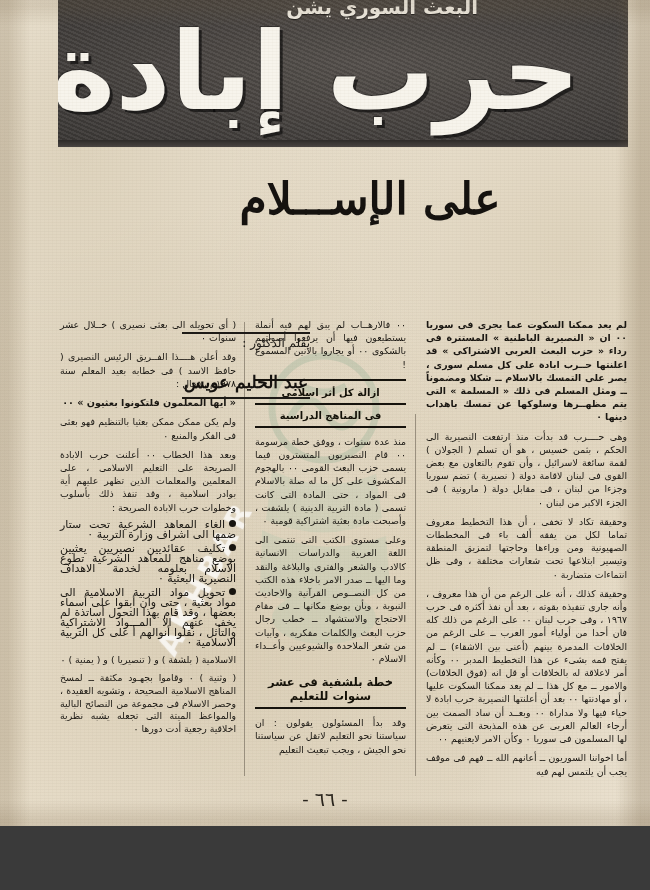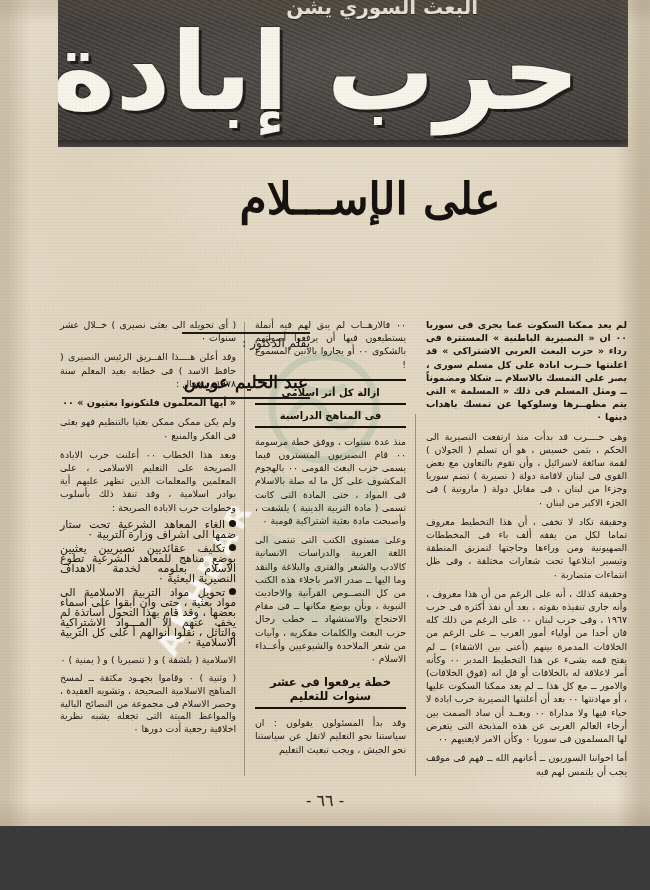--- a/index.html
+++ b/index.html
@@ -264,21 +264,21 @@
     text-shadow: 0 0 2px rgba(255,255,255,.5);
     direction: ltr;
   }
 
   
   .pagenum {
     position: absolute;
     left: 0; right: 0;
     bottom: 16px;
     text-align: center;
-    font-size: 16px;
+    font-size: 19px;
     color: #2a251d;
     font-family: "DejaVu Serif", serif;
     letter-spacing: 2px;
     z-index: 5;
   }
 </style>
 </head>
 <body>
 
 <div class="page">
@@ -335,21 +335,21 @@
         <div class="hl">ازالة كل أثر اسلامى</div>
         <div class="hrule"></div>
         <div class="hl">فى المناهج الدراسية</div>
         <div class="hrule"></div>
       </div>
 
       <p class="txt">منذ عدة سنوات ، ووفق خطة مرسومة ٠٠ قام النصيريون المتسترون فيما يسمى حزب البعث القومى ٠٠ بالهجوم المكشوف على كل ما له صلة بالاسلام فى المواد ، حتى المادة التى كانت تسمى ( مادة التربية الدينية ) يلشفت ، وأصبحت مادة بعثية اشتراكية قومية ٠</p>
       <p class="txt">وعلى مستوى الكتب التى تنتمى الى اللغة العربية والدراسات الانسانية كالادب والشعر والفترى والبلاغة والنقد وما اليها ــ صدر الامر باخلاء هذه الكتب من كل النصــوص القرآنية والاحاديث النبوية ، وبأن يوضع مكانها ــ فى مقام الاحتجاج والاستشهاد ــ خطب رجال حزب البعث والكلمات مفكريه ، وآبيات من شعر الملاحدة والشيوعيين وأعــداء الاسلام ٠</p>
 
       <div class="sechead2">
-        <div class="hl">خطة يرفعوا فى عشر سنوات للتعليم</div>
+        <div class="hl">خطة بلشفية فى عشر سنوات للتعليم</div>
         <div class="hrule"></div>
       </div>
 
       <p class="txt">وقد بدأ المسئولون يقولون : ان سياستنا نحو التعليم لاتقل عن سياستنا نحو الجيش ، ويجب تبعيث التعليم</p>
     </div>
 
     <div class="vrule r2"></div>
 
     <div class="col col-left">
       <p class="txt">( أى تحويله الى بعثى نصيرى ) خــلال عشر سنوات ٠</p>

